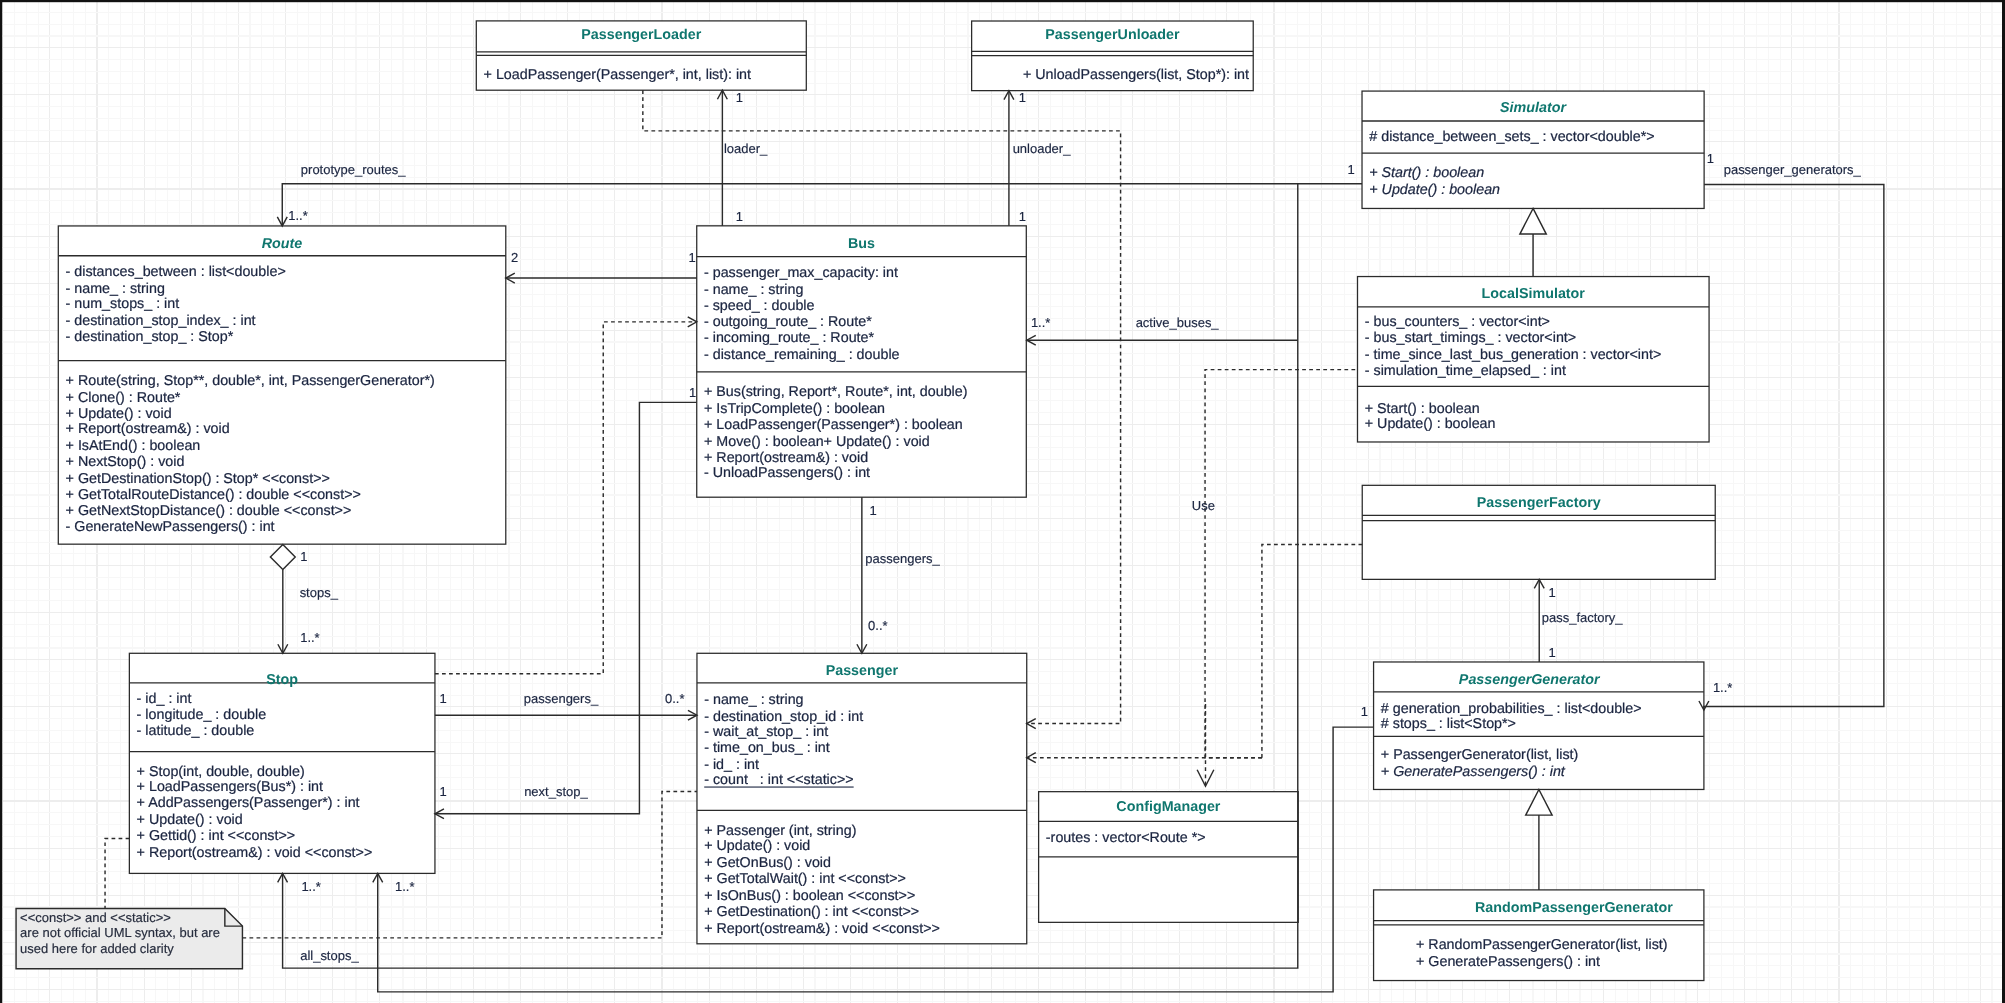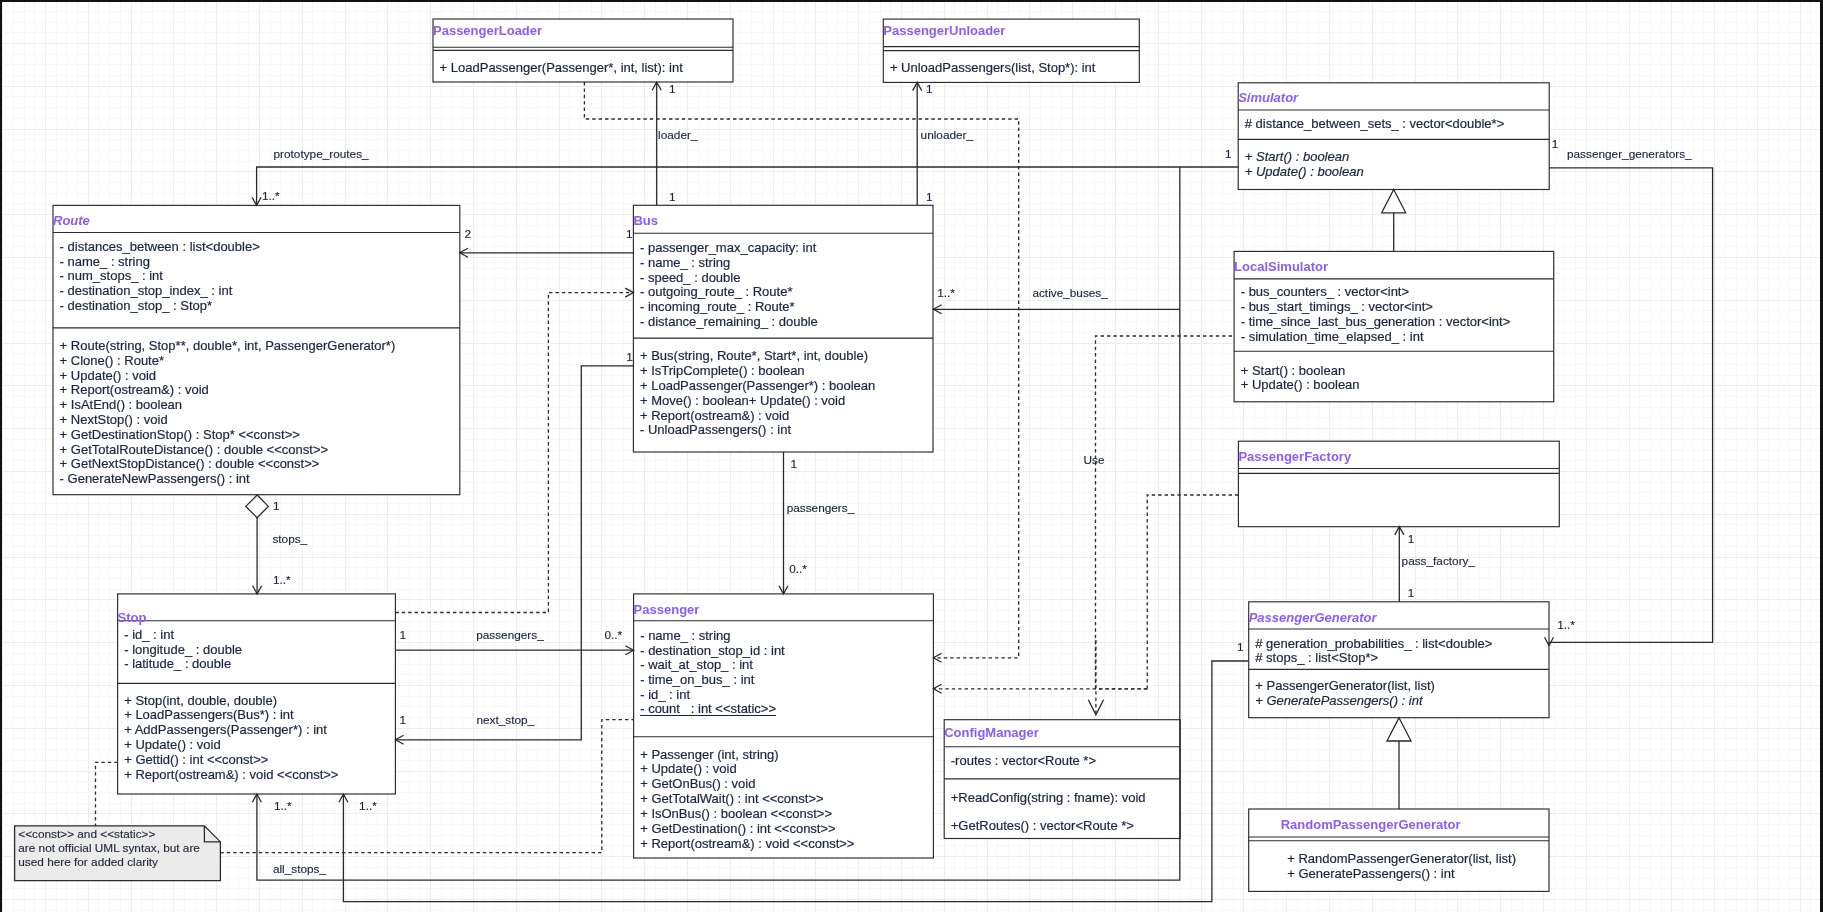--- a/index.html
+++ b/index.html
@@ -7,22 +7,22 @@
   body{width:1823px;height:912px;overflow:hidden;
        font-family:"Liberation Sans",sans-serif;}
   #canvas{position:relative;width:1823px;height:912px;background:#fff;}
   #frame{position:absolute;left:0;top:0;width:1823px;height:912px;
          pointer-events:none;
          border-top:2px solid #121212;border-left:2px solid #121212;
          border-right:3px solid #121212;border-bottom:0;
          box-sizing:border-box;}
   #grid,#edges,#shapes{position:absolute;left:0;top:0;}
   .cls{position:absolute;box-sizing:border-box;background:transparent;}
-  .cls .title{position:absolute;left:0;right:0;
-       font-weight:bold;font-size:13px;color:#8b5cf6;
+  .cls .title{position:absolute;left:0;right:0;text-align:center;
+       font-weight:bold;font-size:13px;color:#0f766e;
        line-height:14.8px;height:14.8px;white-space:pre;}
   .cls .rows{position:absolute;left:0;right:0;}
   .cls .row{font-size:13px;color:#1b2540;white-space:pre;padding-left:6.6px;
        -webkit-text-stroke:0.2px #1b2540;}
   .row.u{text-decoration:underline;text-underline-offset:2.1px;
          text-decoration-thickness:1px;}
   .it{font-style:italic;}
   .note{position:absolute;}
   .note .nline{font-size:11.8px;color:#262c3d;white-space:pre;padding-left:3.7px;
        -webkit-text-stroke:0.15px #262c3d;}
@@ -383,21 +383,21 @@
   <div id="boxes">
       <div class="cls" style="left: 433px; top: 19px; width: 300px; height: 63px;">
         <div class="title" style="top: 5.03px;">PassengerLoader</div>
         <div class="rows" style="top: 42.13px;">
           <div class="row" style="height: 14.8px; line-height: 14.8px;">+ LoadPassenger(Passenger*, int, list): int</div>
         </div>
       </div>
       <div class="cls" style="left: 883.3px; top: 19.1px; width: 256px; height: 63.3px;">
         <div class="title" style="top: 4.83px;">PassengerUnloader</div>
         <div class="rows" style="top: 42.23px;">
-          <div class="row" style="height: 14.8px; line-height: 14.8px;">+ UnloadPassengers(list, Stop*): int</div>
+          <div class="row" style="height: 14.8px; line-height: 14.8px; margin-left: 40px;">+ UnloadPassengers(list, Stop*): int</div>
         </div>
       </div>
       <div class="cls" style="left: 1238.2px; top: 82.8px; width: 311px; height: 106.7px;">
         <div class="title it" style="top: 7.93px;">Simulator</div>
         <div class="rows" style="top: 34.03px;">
           <div class="row" style="height: 14.8px; line-height: 14.8px;"># distance_between_sets_ : vector&lt;double*&gt;</div>
         </div>
         <div class="rows" style="top: 67.13px;">
           <div class="row it" style="height: 14.8px; line-height: 14.8px;">+ Start() : boolean</div>
           <div class="row it" style="height: 14.8px; line-height: 14.8px;">+ Update() : boolean</div>
@@ -429,21 +429,21 @@
         <div class="title" style="top: 9.13px;">Bus</div>
         <div class="rows" style="top: 35.83px;">
           <div class="row" style="height: 14.78px; line-height: 14.8px;">- passenger_max_capacity: int</div>
           <div class="row" style="height: 14.78px; line-height: 14.8px;">- name_ : string</div>
           <div class="row" style="height: 14.78px; line-height: 14.8px;">- speed_ : double</div>
           <div class="row" style="height: 14.78px; line-height: 14.8px;">- outgoing_route_ : Route*</div>
           <div class="row" style="height: 14.78px; line-height: 14.8px;">- incoming_route_ : Route*</div>
           <div class="row" style="height: 14.78px; line-height: 14.8px;">- distance_remaining_ : double</div>
         </div>
         <div class="rows" style="top: 144.03px;">
-          <div class="row" style="height: 14.82px; line-height: 14.8px;">+ Bus(string, Route*, Start*, int, double)</div>
+          <div class="row" style="height: 14.82px; line-height: 14.8px;">+ Bus(string, Report*, Route*, int, double)</div>
           <div class="row" style="height: 14.82px; line-height: 14.8px;">+ IsTripComplete() : boolean</div>
           <div class="row" style="height: 14.82px; line-height: 14.8px;">+ LoadPassenger(Passenger*) : boolean</div>
           <div class="row" style="height: 14.82px; line-height: 14.8px;">+ Move() : boolean+ Update() : void</div>
           <div class="row" style="height: 14.82px; line-height: 14.8px;">+ Report(ostream&amp;) : void</div>
           <div class="row" style="height: 14.82px; line-height: 14.8px;">- UnloadPassengers() : int</div>
         </div>
       </div>
       <div class="cls" style="left: 1234.1px; top: 251.4px; width: 319.6px; height: 150.4px;">
         <div class="title" style="top: 8.63px;">LocalSimulator</div>
         <div class="rows" style="top: 33.93px;">
@@ -504,24 +504,20 @@
         </div>
         <div class="rows" style="top: 77.63px;">
           <div class="row" style="height: 14.7px; line-height: 14.8px;">+ PassengerGenerator(list, list)</div>
           <div class="row it" style="height: 14.7px; line-height: 14.8px;">+ GeneratePassengers() : int</div>
         </div>
       </div>
       <div class="cls" style="left: 944.2px; top: 719.7px; width: 236px; height: 118.8px;">
         <div class="title" style="top: 6.63px;">ConfigManager</div>
         <div class="rows" style="top: 34.13px;">
           <div class="row" style="height: 27.8px; line-height: 14.8px;">-routes : vector&lt;Route *&gt;</div>
-        </div>
-        <div class="rows" style="top: 71.03px;">
-          <div class="row" style="height: 27.8px; line-height: 14.8px;">+ReadConfig(string : fname): void</div>
-          <div class="row" style="height: 27.8px; line-height: 14.8px;">+GetRoutes() : vector&lt;Route *&gt;</div>
         </div>
       </div>
       <div class="cls" style="left: 1248.7px; top: 809px; width: 300.3px; height: 94px; margin-left: 32px;">
         <div class="title" style="top: 9.13px;">RandomPassengerGenerator</div>
         <div class="rows" style="top: 43.43px;">
           <div class="row" style="height: 14.8px; line-height: 14.8px;">+ RandomPassengerGenerator(list, list)</div>
           <div class="row" style="height: 14.8px; line-height: 14.8px;">+ GeneratePassengers() : int</div>
         </div>
       </div>
       <div class="note" style="left: 14.6px; top: 827.92px; width: 205.8px;">

